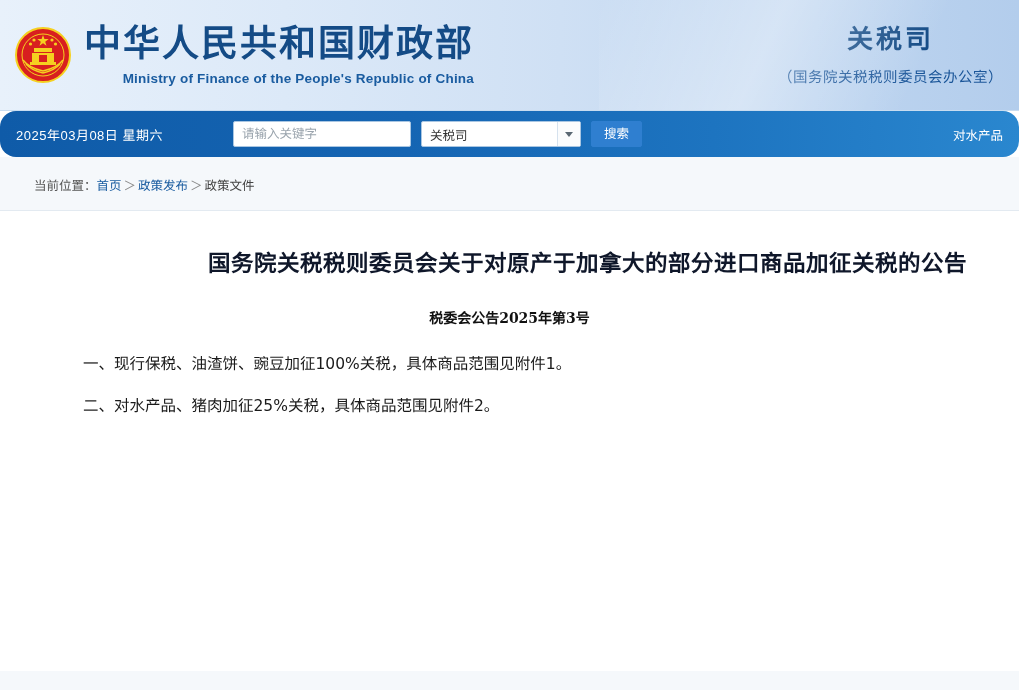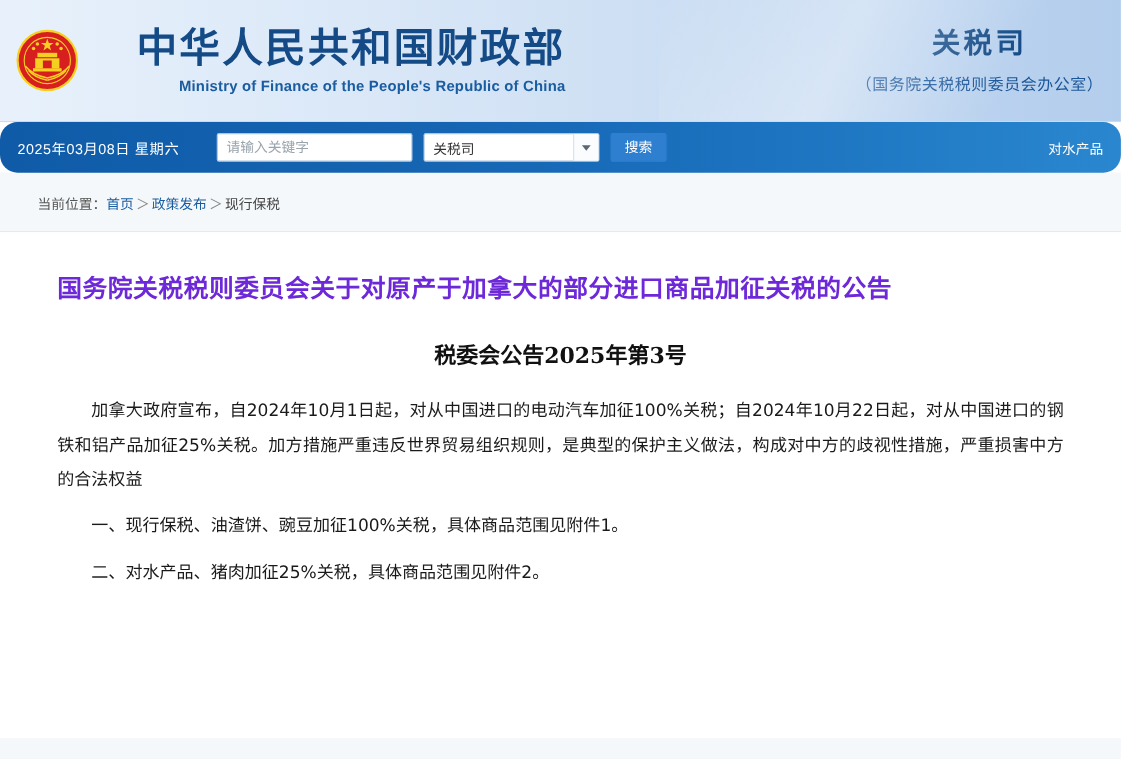--- a/index.html
+++ b/index.html
@@ -38,21 +38,20 @@
     width: 58px;
     height: 58px;
     margin-left: 14px;
     margin-right: 12px;
     flex: 0 0 auto;
     position: relative;
   }
 
   .title-block {
     flex: 0 0 auto;
-    margin-left: 40px;
   }
   .cn-title {
     font-family: "DejaVu Sans", "Liberation Sans", sans-serif;
     font-size: 37px;
     font-weight: bold;
     color: #144b86;
     letter-spacing: 2px;
     line-height: 1.1;
     white-space: nowrap;
   }
@@ -100,21 +99,21 @@
     border-radius: 16px;
   }
   .nav-date {
     white-space: nowrap;
     letter-spacing: 0.5px;
     font-size: 13px;
   }
   .search-wrap {
     display: flex;
     align-items: center;
-    margin-left: 34px;
+    margin-left: 70px;
   }
   .search-input {
     width: 178px;
     height: 26px;
     border: 1px solid #a9c6e2;
     background: #ffffff;
     color: #333;
     font-size: 12.5px;
     padding: 0 8px;
     box-sizing: border-box;
@@ -197,33 +196,33 @@
   .crumb .cur { color: #444; }
 
   .article {
     background: #ffffff;
     margin: 0;
     padding: 36px 52px 10px 52px;
     min-height: 460px;
     box-sizing: border-box;
   }
   .doc-title {
-    text-align: left;
+    text-align: right;
     font-family: "DejaVu Sans", "Liberation Sans", sans-serif;
     font-size: 22.5px;
     font-weight: bold;
-    color: #6d28d9;
+    color: #0f172a;
     line-height: 1.5;
     letter-spacing: 0.5px;
     margin: 0 0 26px 0;
   }
   .doc-number {
     text-align: center;
     font-family: "DejaVu Serif", "Liberation Serif", serif;
-    font-size: 20px;
+    font-size: 14px;
     font-weight: bold;
     color: #111111;
     margin: 0 0 22px 0;
   }
   .para {
     font-family: "DejaVu Sans", "Liberation Sans", sans-serif;
     font-size: 15.5px;
     color: #1a1a1a;
     line-height: 2.05;
     text-indent: 2em;
@@ -288,24 +287,23 @@
 
     <button class="search-btn">搜索</button>
   </div>
 
   <a class="nav-back" href="#">对水产品</a>
 </div>
 
 <div class="content-wrap">
 
   <div class="crumb">
-    <span>当前位置：</span><a href="#">首页</a><span class="sep">＞</span><a href="#">政策发布</a><span class="sep">＞</span><span class="cur">现行保税</span>
+    <span>当前位置：</span><a href="#">首页</a><span class="sep">＞</span><a href="#">政策发布</a><span class="sep">＞</span><span class="cur">政策文件</span>
   </div>
 
   <div class="article">
     <h1 class="doc-title">国务院关税税则委员会关于对原产于加拿大的部分进口商品加征关税的公告</h1>
     <div class="doc-number">税委会公告2025年第3号</div>
 
-    <p class="para">加拿大政府宣布，自2024年10月1日起，对从中国进口的电动汽车加征100%关税；自2024年10月22日起，对从中国进口的钢铁和铝产品加征25%关税。加方措施严重违反世界贸易组织规则，是典型的保护主义做法，构成对中方的歧视性措施，严重损害中方的合法权益</p>
     <p class="para">一、现行保税、油渣饼、豌豆加征100%关税，具体商品范围见附件1。</p>
     <p class="para">二、对水产品、猪肉加征25%关税，具体商品范围见附件2。</p>
   </div>
 </div>
 
 </body></html>

